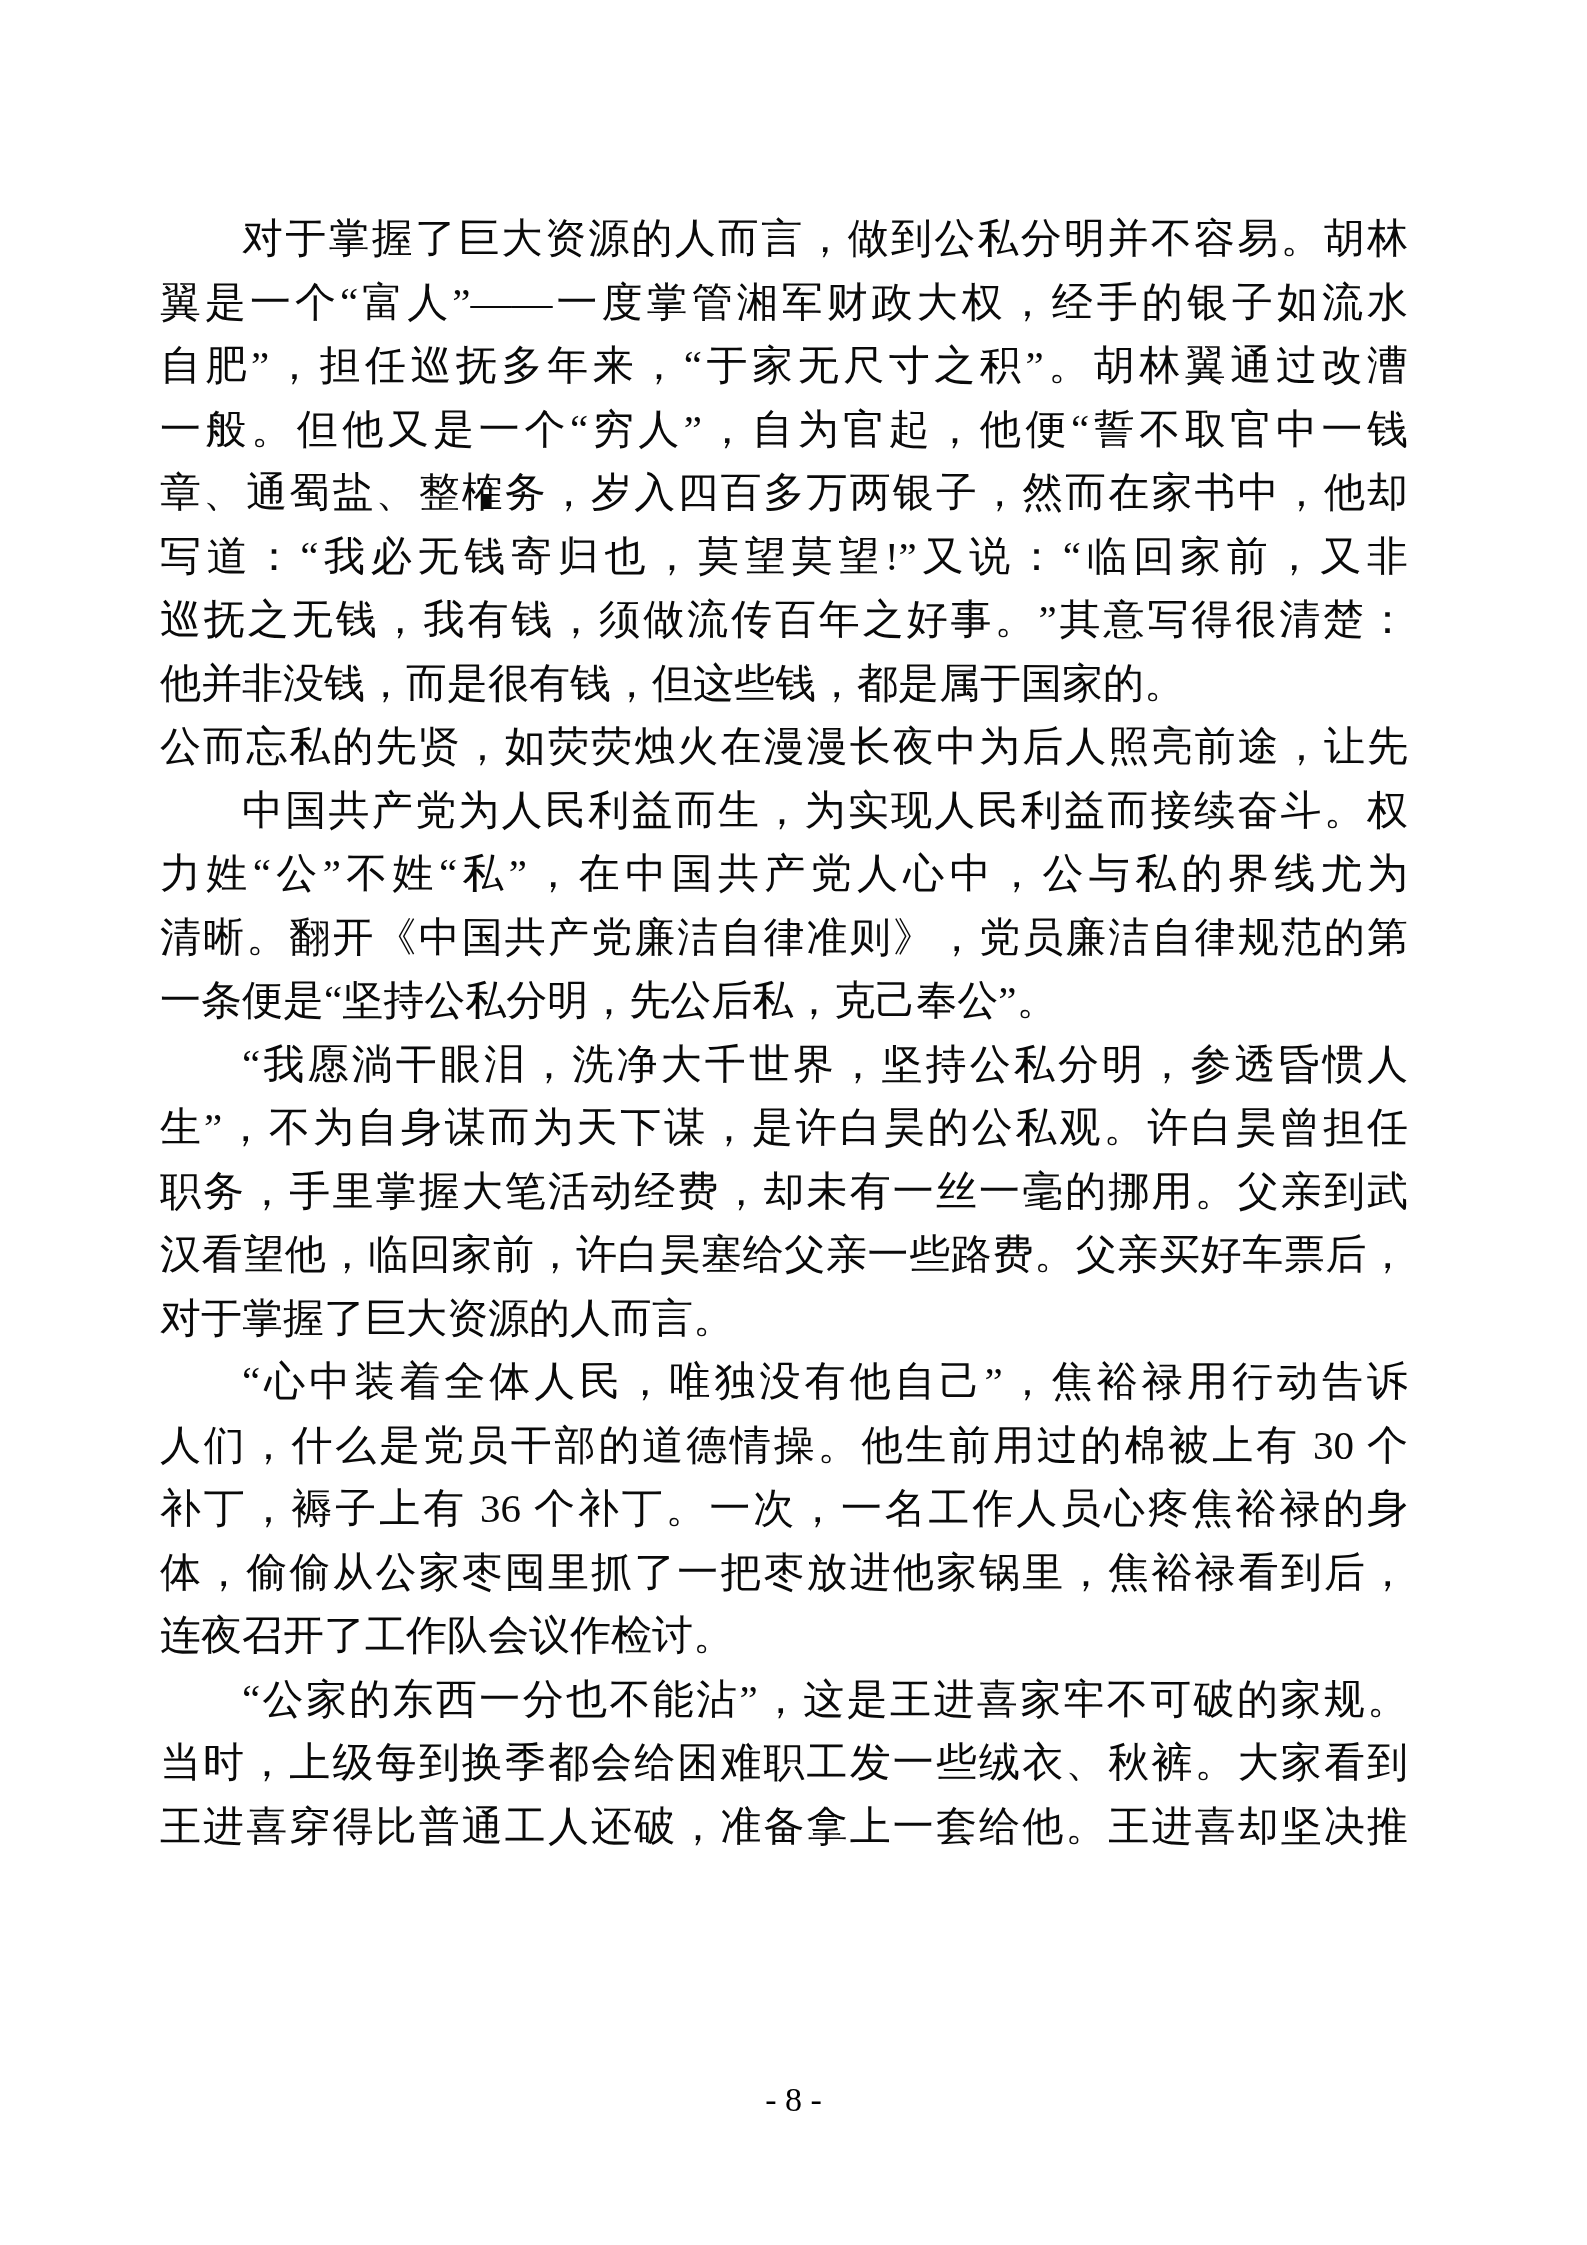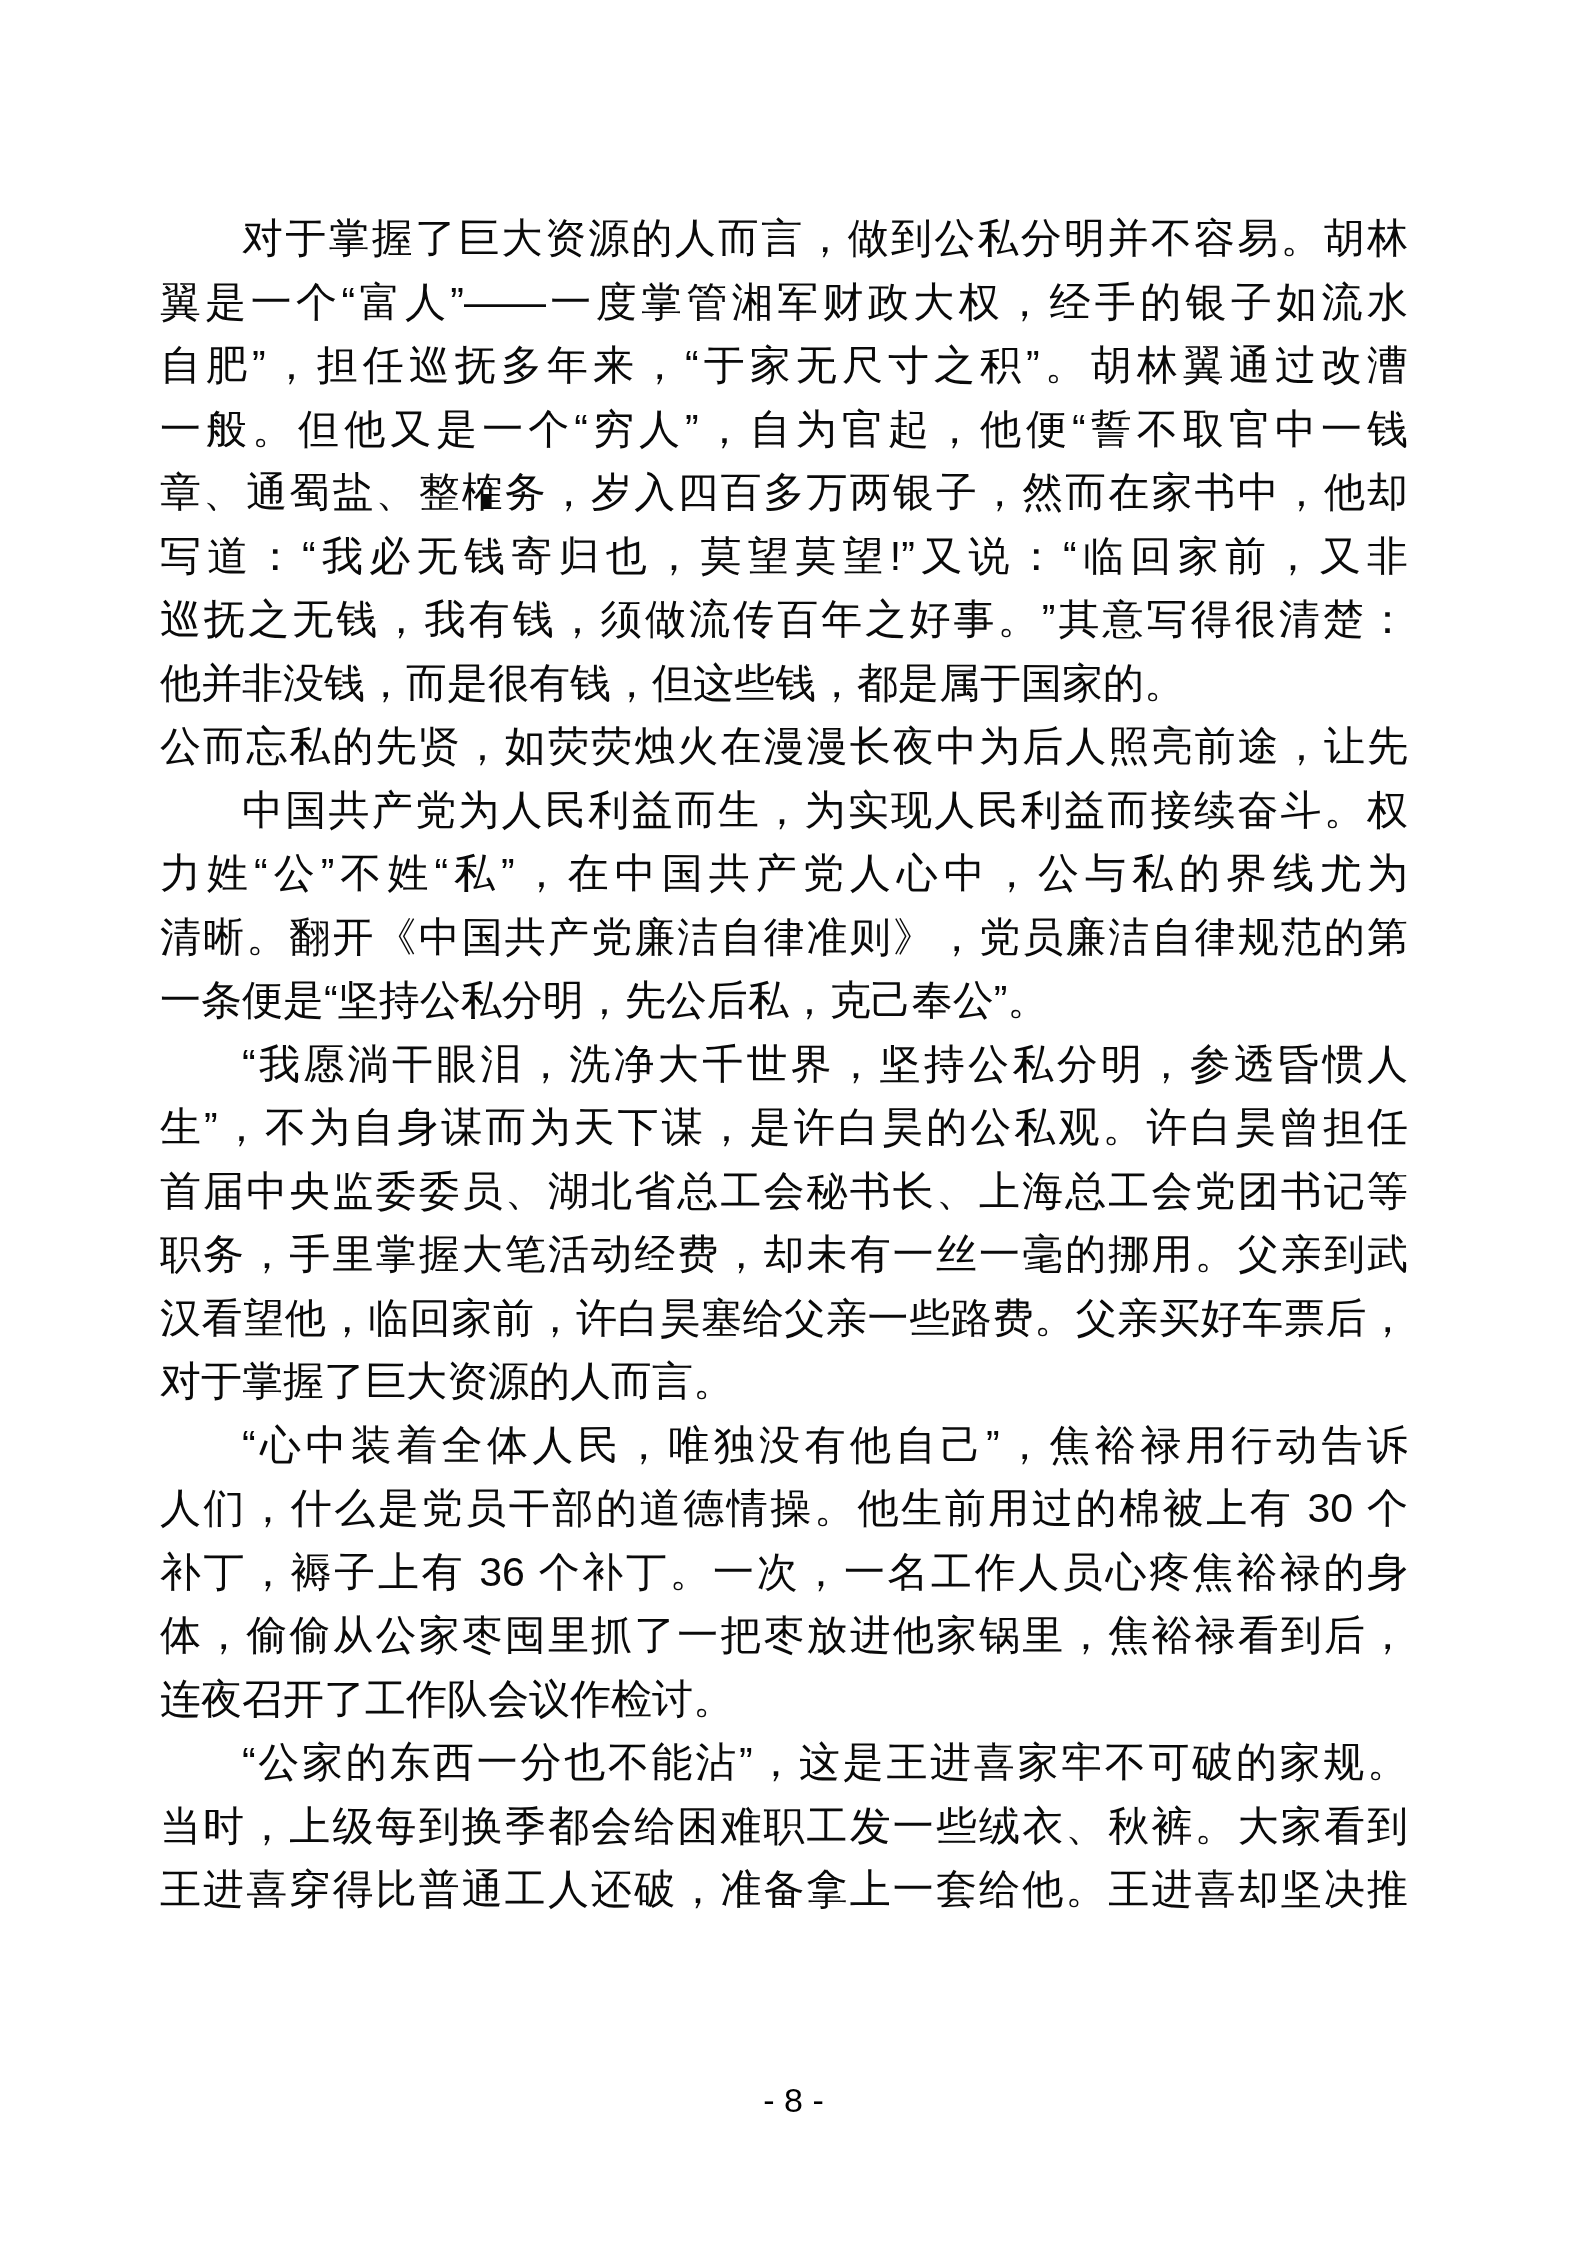--- a/index.html
+++ b/index.html
@@ -6,21 +6,21 @@
     margin: 0;
     padding: 0;
     background: #ffffff;
   }
   .page {
     position: relative;
     width: 1448px;
     height: 2245px;
     background: #ffffff;
     overflow: hidden;
-    font-family: Liberation Sans, sans-serif;
+    font-family: Liberation Serif, serif;
     color: #0a0a0a;
   }
   .text-block {
     position: absolute;
     left: 160px;
     top: 207px;
     width: 1248px;
   }
   .line {
     height: 63.5px;
@@ -64,21 +64,20 @@
       <div class="line">写道：“我必无钱寄归也，莫望莫望!”又说：“临回家前，又非</div>
       <div class="line">巡抚之无钱，我有钱，须做流传百年之好事。”其意写得很清楚：</div>
       <div class="line end">他并非没钱，而是很有钱，但这些钱，都是属于国家的。</div>
       <div class="line">公而忘私的先贤，如荧荧烛火在漫漫长夜中为后人照亮前途，让先</div>
       <div class="line indent">中国共产党为人民利益而生，为实现人民利益而接续奋斗。权</div>
       <div class="line">力姓“公”不姓“私”，在中国共产党人心中，公与私的界线尤为</div>
       <div class="line">清晰。翻开《中国共产党廉洁自律准则》，党员廉洁自律规范的第</div>
       <div class="line end">一条便是“坚持公私分明，先公后私，克己奉公”。</div>
       <div class="line indent">“我愿淌干眼泪，洗净大千世界，坚持公私分明，参透昏惯人</div>
       <div class="line">生”，不为自身谋而为天下谋，是许白昊的公私观。许白昊曾担任</div>
-      <div class="line">首届中央监委委员、湖北省总工会秘书长、上海总工会党团书记等</div>
       <div class="line">职务，手里掌握大笔活动经费，却未有一丝一毫的挪用。父亲到武</div>
       <div class="line">汉看望他，临回家前，许白昊塞给父亲一些路费。父亲买好车票后，</div>
       <div class="line end">对于掌握了巨大资源的人而言。</div>
       <div class="line indent">“心中装着全体人民，唯独没有他自己”，焦裕禄用行动告诉</div>
       <div class="line">人们，什么是党员干部的道德情操。他生前用过的棉被上有 30 个</div>
       <div class="line">补丁，褥子上有 36 个补丁。一次，一名工作人员心疼焦裕禄的身</div>
       <div class="line">体，偷偷从公家枣囤里抓了一把枣放进他家锅里，焦裕禄看到后，</div>
       <div class="line end">连夜召开了工作队会议作检讨。</div>
       <div class="line indent">“公家的东西一分也不能沾”，这是王进喜家牢不可破的家规。</div>
       <div class="line">当时，上级每到换季都会给困难职工发一些绒衣、秋裤。大家看到</div>

